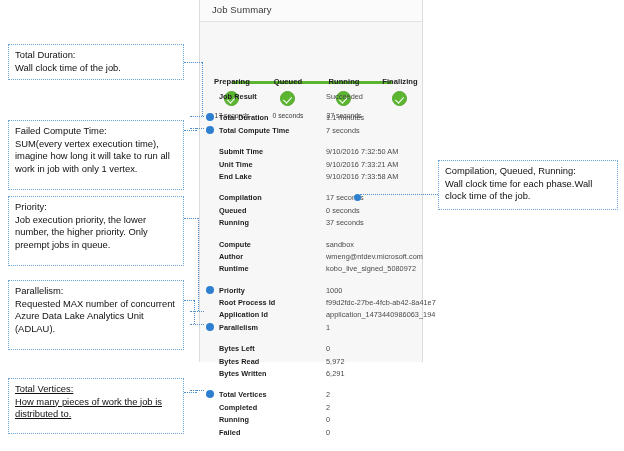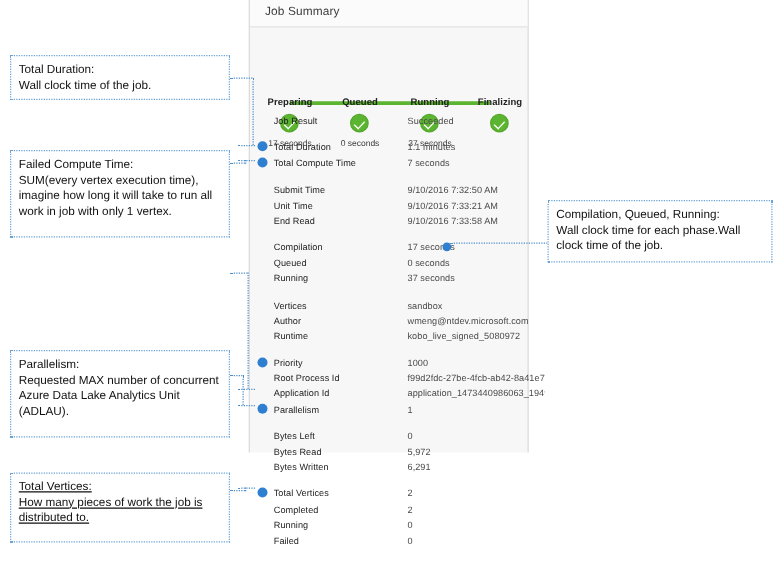--- a/index.html
+++ b/index.html
@@ -49,21 +49,21 @@
   #track-line{position:absolute;left:32px;top:51px;width:160px;height:3px;background:#5cb531;}
   .phase.p0{left:4px;}  .phase.p1{left:60px;}
   .phase.p2{left:116px;} .phase.p3{left:172px;}
   .phase.p1 .ptime,.phase.p2 .ptime{text-align:center;}
 
   
   #summary-rows{position:absolute;left:0;top:92px;width:224px;}
   .srow{position:relative;height:12.4px;}
   .srow.gap{height:9px;}
   .srow .k{
-    position:absolute;left:19px;top:0;font-size:7.3px;font-weight:normal;color:#1d1d1d;
+    position:absolute;left:19px;top:0;font-size:7.3px;font-weight:bold;color:#1d1d1d;
     white-space:nowrap;letter-spacing:.05px;
   }
   .srow .v{
     position:absolute;left:110px;top:0;font-size:7.3px;color:#4a4a4a;
     white-space:nowrap;letter-spacing:.05px;
   }
   .srow .v.clip{width:110px;overflow:hidden;text-overflow:clip;padding-left:16px;}
   .anchor-dot{
     position:absolute;left:6px;top:0px;width:8px;height:8px;border-radius:50%;
     background:#2f7fd1;
@@ -155,40 +155,40 @@
         <div class="srow gap"></div>
         <div class="srow">
           <span class="k">Submit Time</span>
           <span class="v clip">9/10/2016 7:32:50 AM</span>
         </div>
         <div class="srow">
           <span class="k">Unit Time</span>
           <span class="v clip">9/10/2016 7:33:21 AM</span>
         </div>
         <div class="srow">
-          <span class="k">End Read</span>
+          <span class="k">End Lake</span>
           <span class="v clip">9/10/2016 7:33:58 AM</span>
         </div>
         <div class="srow gap"></div>
         <div class="srow">
           <span class="k">Compilation</span>
           <span class="v clip">17 seconds</span>
           <span class="val-dot"></span>
         </div>
         <div class="srow">
           <span class="k">Queued</span>
           <span class="v clip">0 seconds</span>
         </div>
         <div class="srow">
           <span class="k">Running</span>
           <span class="v clip">37 seconds</span>
         </div>
         <div class="srow gap"></div>
         <div class="srow">
-          <span class="k">Vertices</span>
+          <span class="k">Compute</span>
           <span class="v clip">sandbox</span>
         </div>
         <div class="srow">
           <span class="k">Author</span>
           <span class="v clip">wmeng@ntdev.microsoft.com</span>
         </div>
         <div class="srow">
           <span class="k">Runtime</span>
           <span class="v clip">kobo_live_signed_5080972</span>
         </div>
@@ -270,20 +270,24 @@
   <div class="callout" id="callout-total-duration">
     <span class="ttl">Total Duration:</span>
     <span class="bdy">Wall clock time of the job.</span>
   </div>
 
   <div class="callout" id="callout-total-compute">
     <span class="ttl">Failed Compute Time:</span>
     <span class="bdy">SUM(every vertex execution time), imagine how long it will take to run all work in job with only 1 vertex.</span>
   </div>
 
+  <div class="callout" id="callout-priority">
+    <span class="ttl">Priority:</span>
+    <span class="bdy">Job execution priority, the lower number, the higher priority. Only preempt jobs in queue.</span>
+  </div>
 
   <div class="callout" id="callout-parallelism">
     <span class="ttl">Parallelism:</span>
     <span class="bdy">Requested MAX number of concurrent Azure Data Lake Analytics Unit (ADLAU).</span>
   </div>
 
   <div class="callout" id="callout-total-vertices">
     <span class="ttl">Total Vertices:</span>
     <span class="bdy">How many pieces of work the job is distributed to.</span>
   </div>

